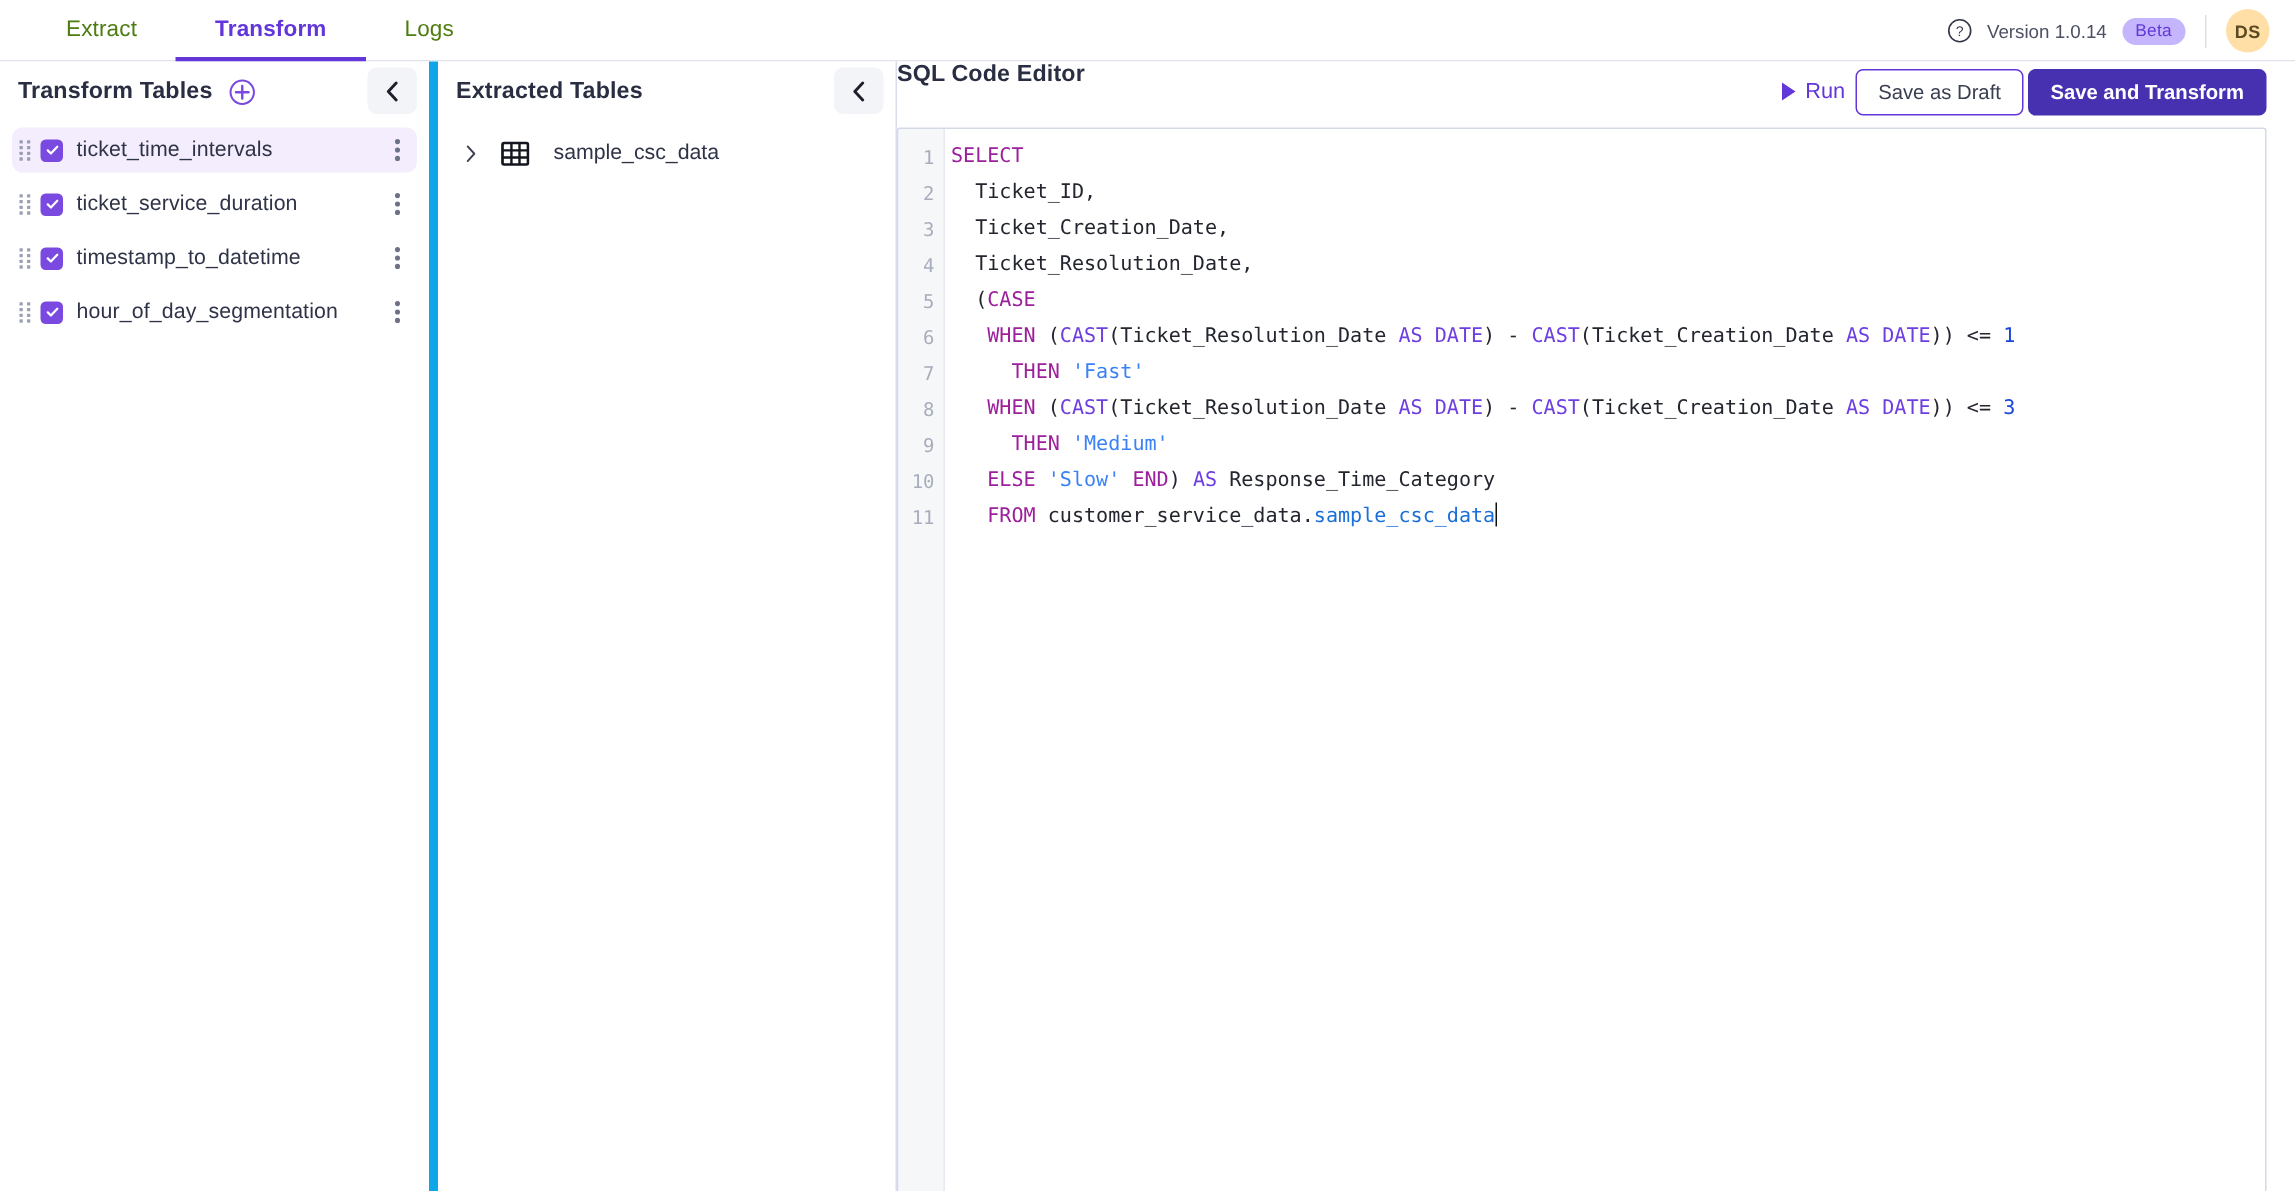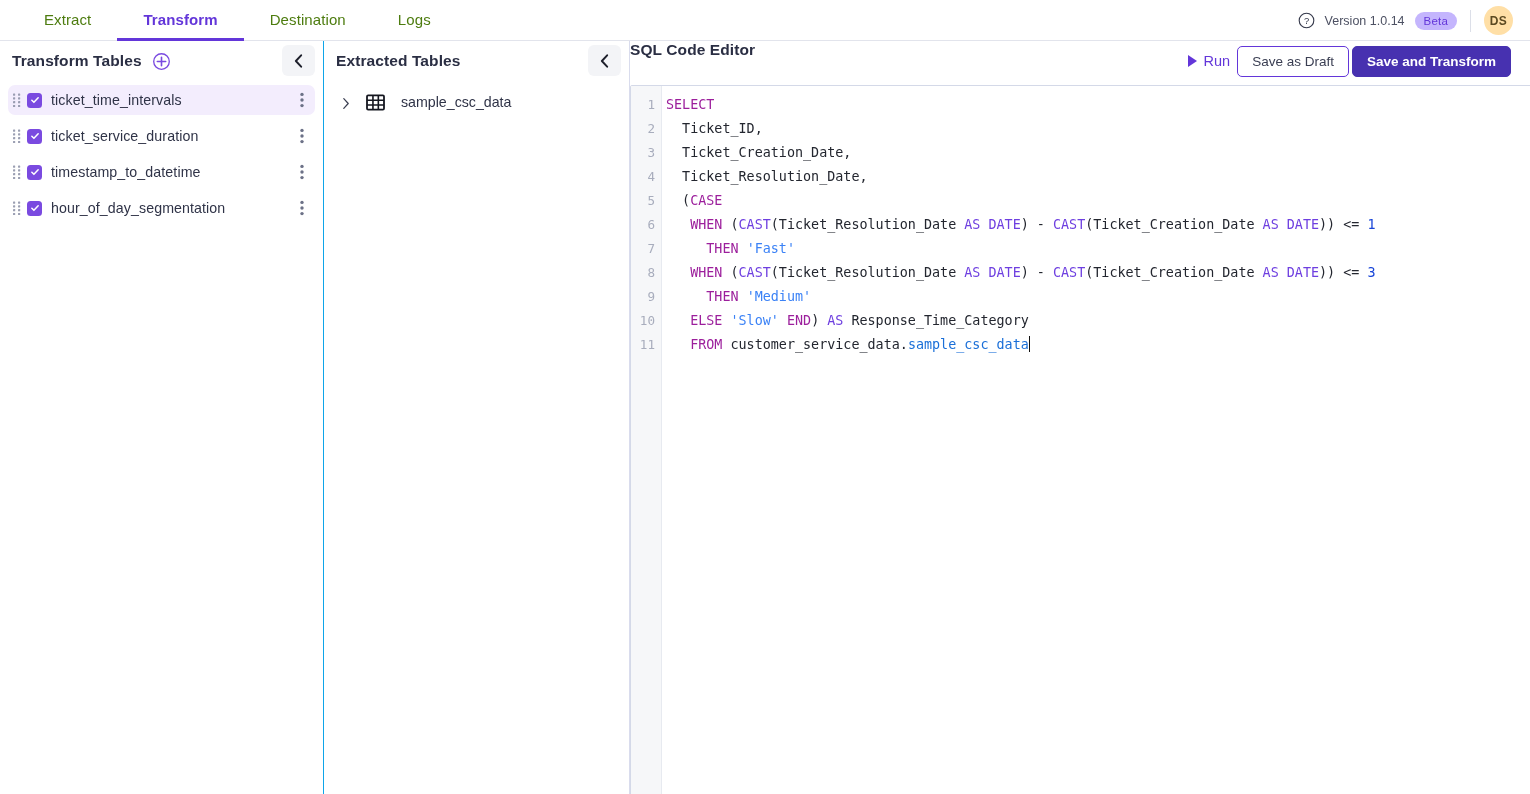--- a/index.html
+++ b/index.html
@@ -48,22 +48,22 @@
   }
 
   
   .panels {
     position: absolute; top: 41px; left: 0; width: 1530px; height: 753px;
     display: flex;
   }
 
   
   .panel-transform {
-    width: 324px; height: 753px; background: #ffffff;
-    border-right: 1px solid #0ea5e9; position: relative;
+    width: 292px; height: 753px; background: #ffffff;
+    border-right: 6px solid #0ea5e9; position: relative;
   }
   .panel-head {
     height: 40px; display: flex; align-items: center; padding: 0 10px 0 12px;
     position: relative;
   }
   .panel-title { font-size: 15.5px; font-weight: 700; color: #2a2e43; letter-spacing: .1px; }
   .plus-btn {
     margin-left: 10px; width: 19px; height: 19px; cursor: pointer; display: block;
   }
   .collapse-btn {
@@ -167,23 +167,20 @@
 </head>
 <body>
 
 <div class="topbar">
   <div class="tabs">
     <div class="tab">
       <span>Extract</span>
     </div>
     <div class="tab active">
       <span>Transform</span>
-    </div>
-    <div class="tab">
-      <span>Destination</span>
     </div>
     <div class="tab">
       <span>Logs</span>
     </div>
   </div>
 
   <div class="topright">
     <span class="help-icon">
       <svg viewBox="0 0 20 20" width="17" height="17">
         <circle cx="10" cy="10" r="8.6" fill="none" stroke="#34384a" stroke-width="1.3"></circle>

